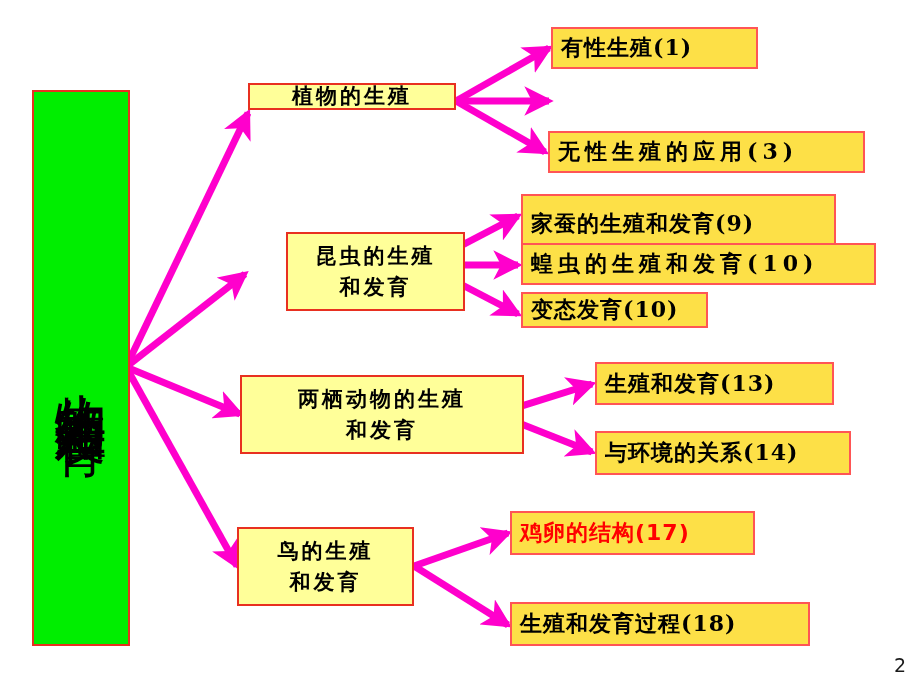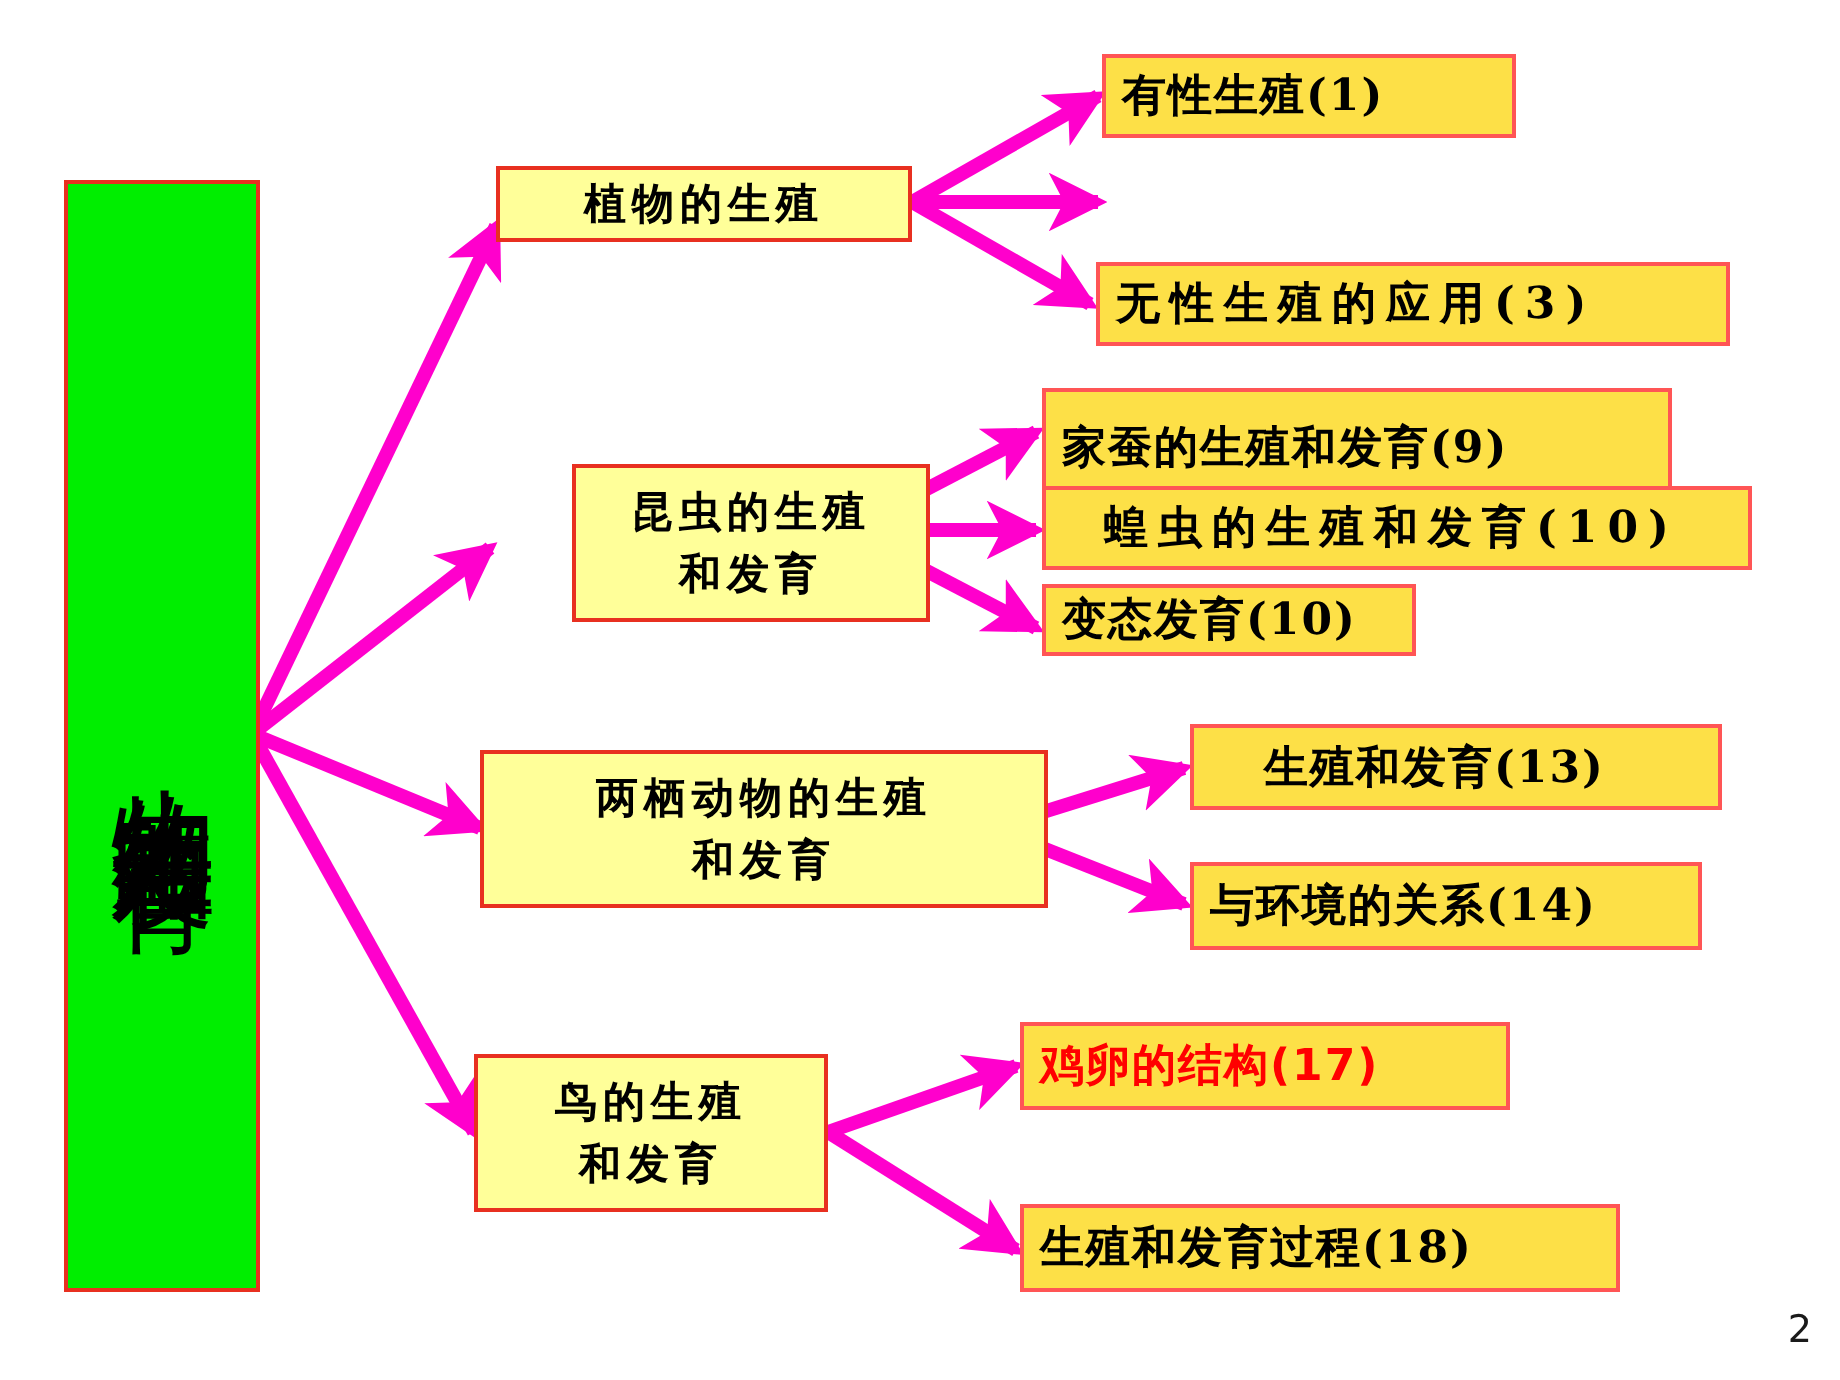--- a/index.html
+++ b/index.html
@@ -141,21 +141,21 @@
 
       <path d="M 414 566 L 508 533"></path>
       <path d="M 414 566 L 508 625"></path>
     </g>
   </svg>
 
   <div class="root-box">
     <span class="root-text">生物的生殖和发育</span>
   </div>
 
-  <div class="cat-box" style="left:248px; top:83px; width:208px; height:38px;">
+  <div class="cat-box" style="left:248px; top:83px; width:208px; height:27px;">
     <span class="cat-text">植物的生殖</span>
   </div>
 
   <div class="cat-box" style="left:245px; top:232px; width:179px; height:79px;margin-left:41px;">
     <span class="cat-text">昆虫的生殖
 和发育</span>
   </div>
 
   <div class="cat-box" style="left:240px; top:375px; width:284px; height:79px;">
     <span class="cat-text">两栖动物的生殖
@@ -170,28 +170,28 @@
   <div class="leaf-box" style="left:551px; top:27px; width:207px; height:42px;">
     <span class="leaf-text">有性生殖(1)</span>
   </div>
   <div class="leaf-box" style="left:548px; top:131px; width:317px; height:42px;">
     <span class="leaf-text spaced">无性生殖的应用(3)</span>
   </div>
 
   <div class="leaf-box" style="left:521px; top:194px; width:315px; height:60px;">
     <span class="leaf-text">家蚕的生殖和发育(9)</span>
   </div>
-  <div class="leaf-box" style="left:521px; top:243px; width:355px; height:42px;padding-left:21px;">
+  <div class="leaf-box" style="left:521px; top:243px; width:355px; height:42px;">
     <span class="leaf-text spaced">蝗虫的生殖和发育(10)</span>
   </div>
   <div class="leaf-box" style="left:521px; top:292px; width:187px; height:36px;">
     <span class="leaf-text">变态发育(10)</span>
   </div>
 
-  <div class="leaf-box" style="left:595px; top:362px; width:266px; height:43px;padding-left:27px;">
+  <div class="leaf-box" style="left:595px; top:362px; width:239px; height:43px;">
     <span class="leaf-text">生殖和发育(13)</span>
   </div>
   <div class="leaf-box" style="left:595px; top:431px; width:256px; height:44px;">
     <span class="leaf-text">与环境的关系(14)</span>
   </div>
 
   <div class="leaf-box" style="left:510px; top:511px; width:245px; height:44px;">
     <span class="leaf-text highlight">鸡卵的结构(17)</span>
   </div>
   <div class="leaf-box" style="left:510px; top:602px; width:300px; height:44px;">

